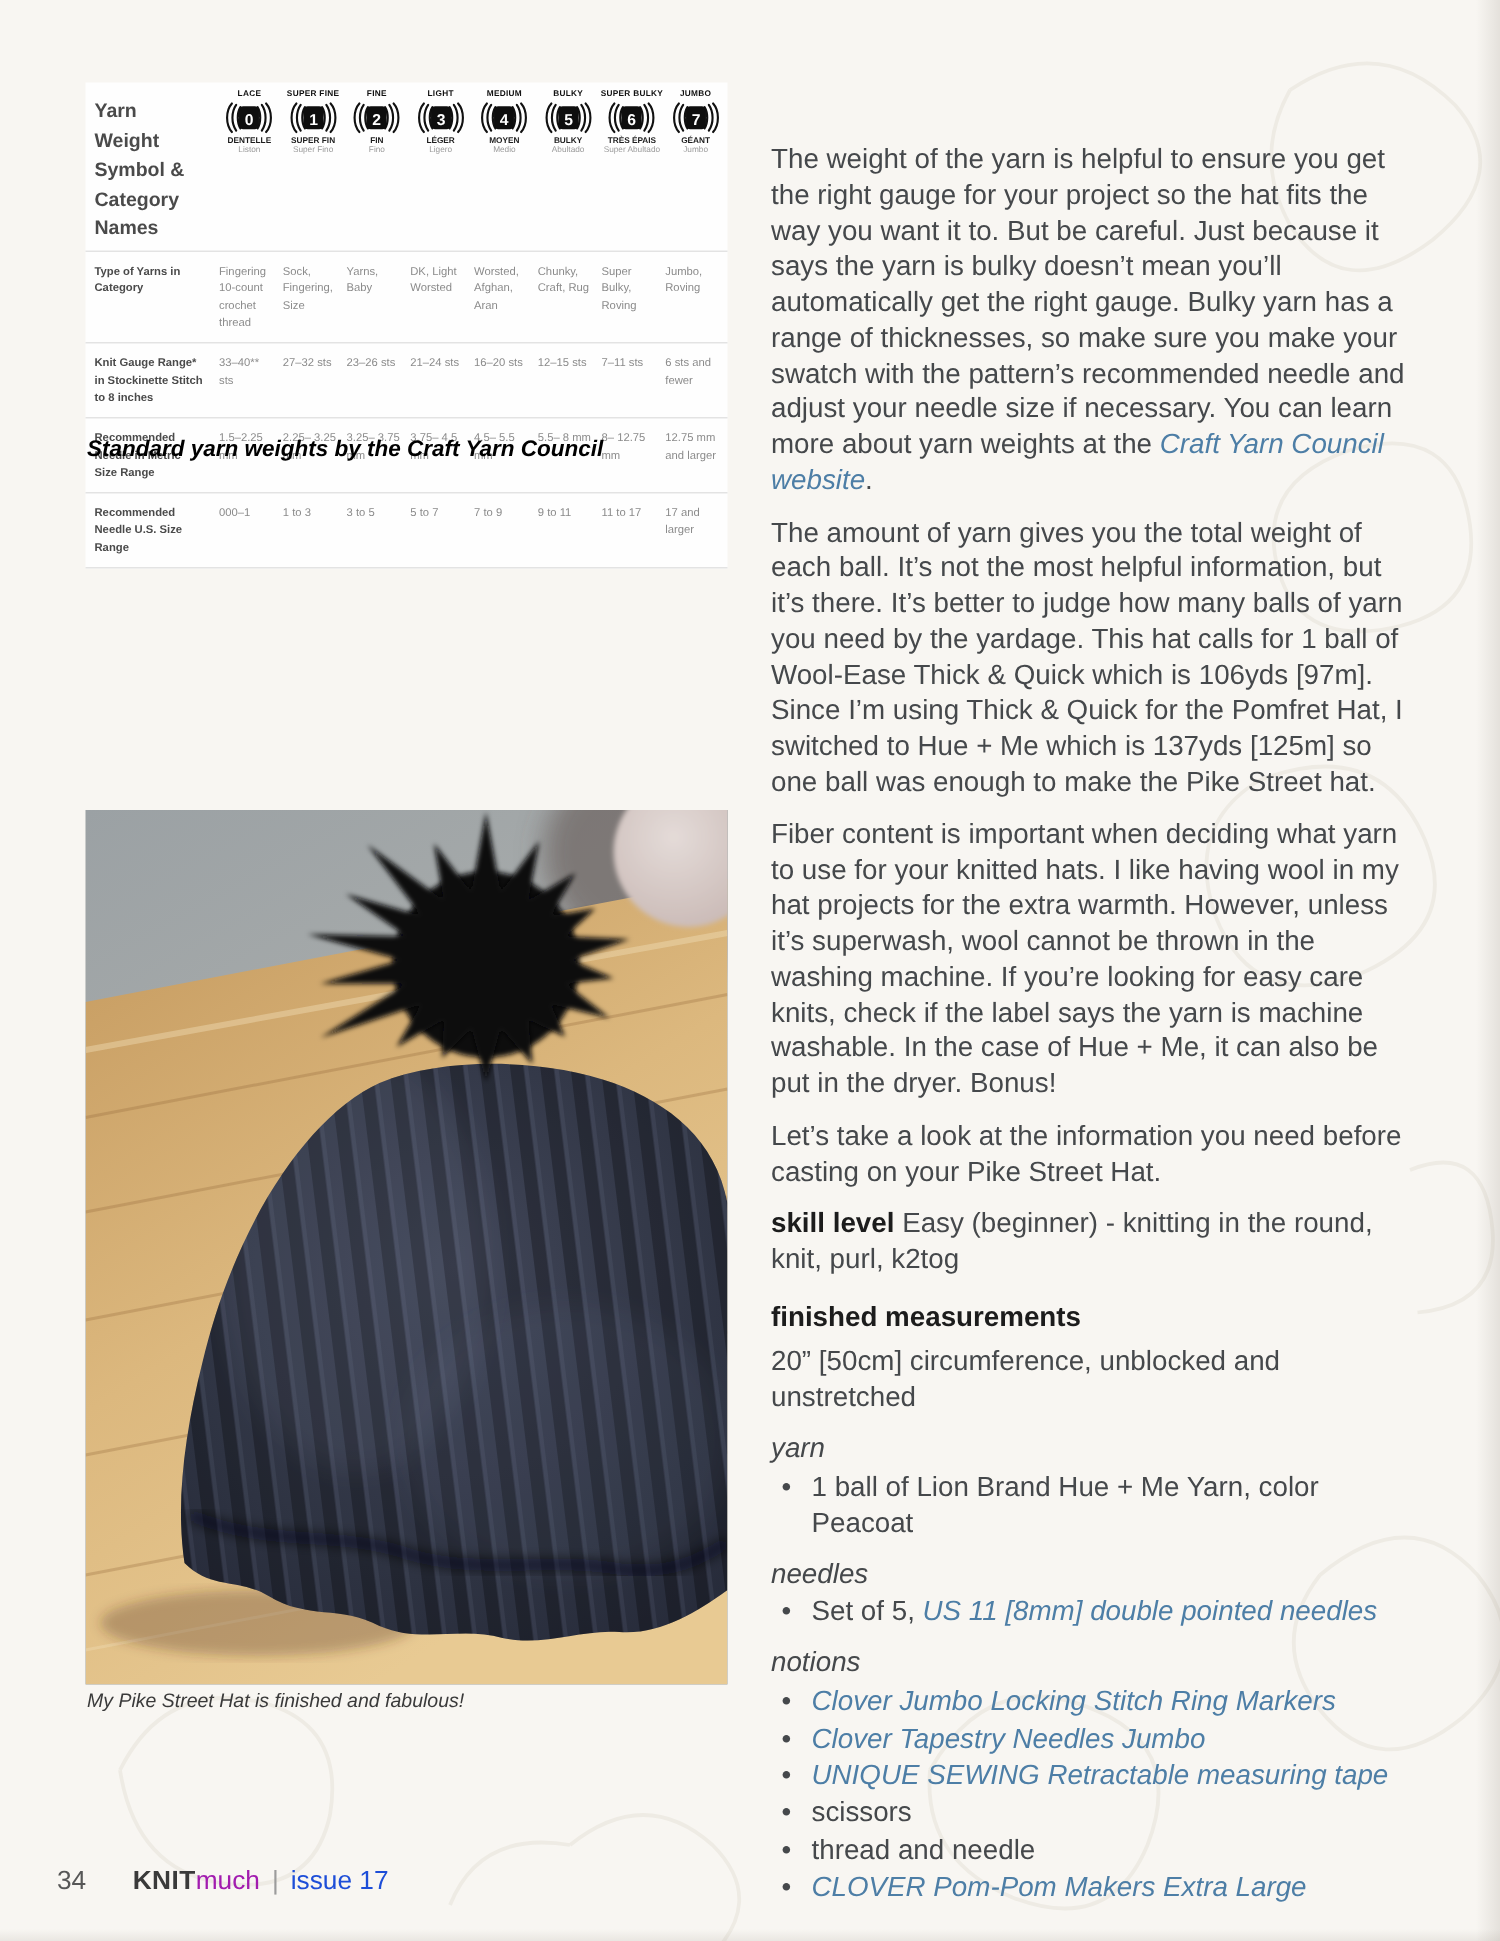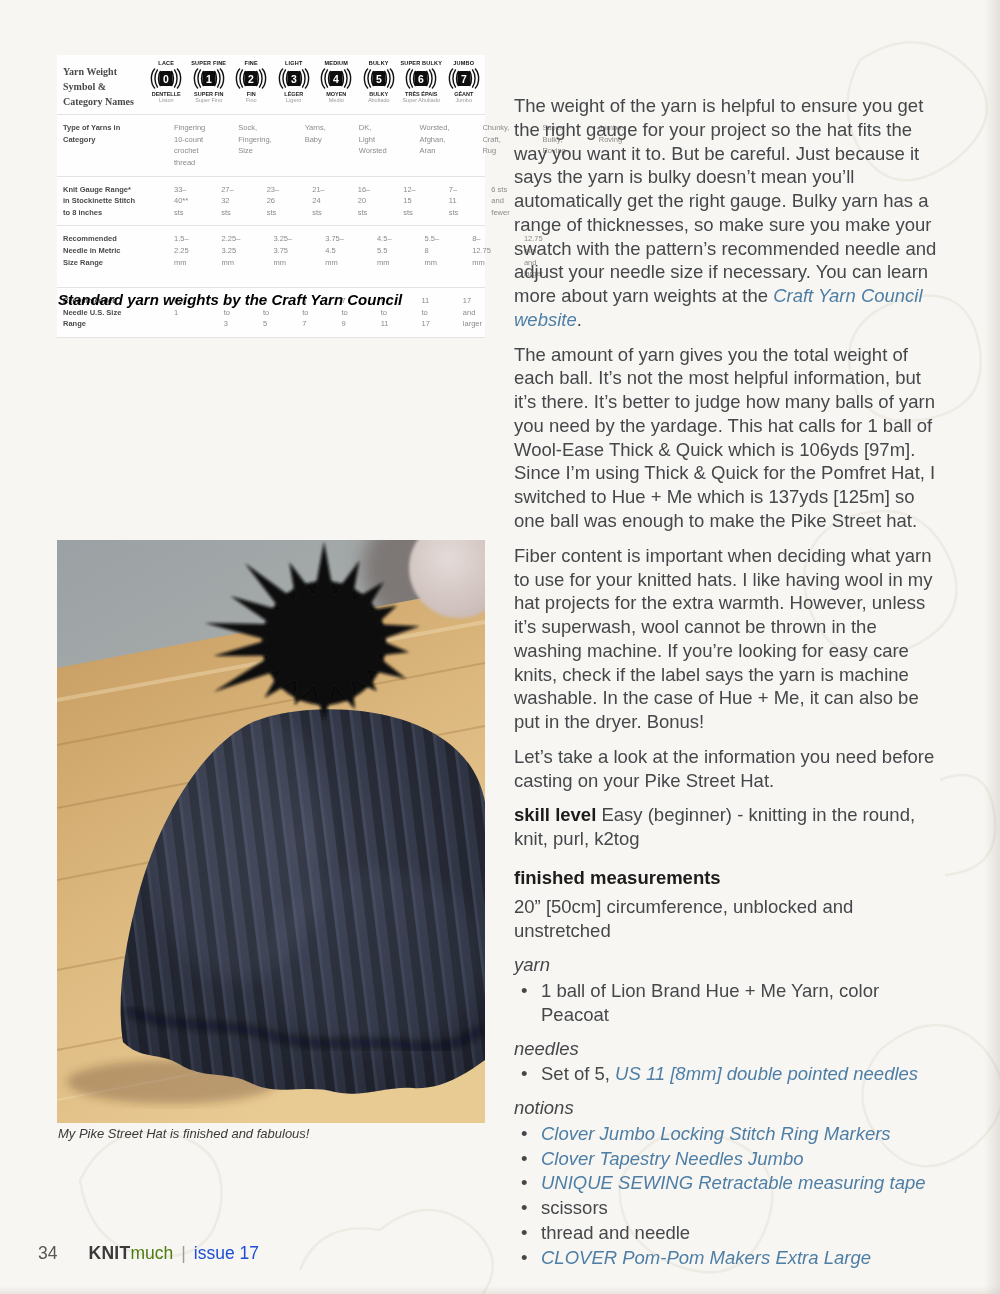--- a/index.html
+++ b/index.html
@@ -13,29 +13,29 @@
   .doodles{position:absolute;left:0;top:0;width:1000px;height:1294px;pointer-events:none;}
   .edge-strip{position:absolute;right:0;top:0;bottom:0;width:16px;
     background:linear-gradient(to right,rgba(150,140,130,0),rgba(150,140,130,.20));}
   .bottom-strip{position:absolute;left:0;right:0;bottom:0;height:8px;
     background:linear-gradient(to bottom,rgba(150,140,130,0),rgba(150,140,130,.15));}
 
   
   .table-card{position:absolute;left:57px;top:55px;width:428px;background:#fefefe;
     border-bottom:1px solid #e3e3e3;}
   .yw-header{display:grid;grid-template-columns:88px repeat(8,1fr);padding:3px 0 5px;}
-  .yw-corner{font-size:10px;font-weight:bold;color:#4a4a4a;line-height:1.5;padding:6px 10px 0 6px;font-family:Liberation Serif, serif;}
+  .yw-corner{font-size:13px;font-weight:bold;color:#4a4a4a;line-height:1.5;padding:6px 10px 0 6px;}
   .yw-col{text-align:center;padding-top:2px;}
   .yw-top{font-size:5.5px;font-weight:bold;color:#0f0f0f;letter-spacing:.2px;white-space:nowrap;}
   .yw-icon{width:38px;height:23px;display:block;margin:1px auto 0;}
   .yw-fr{font-size:5.5px;font-weight:bold;color:#1c1c1c;margin-top:1px;white-space:nowrap;}
   .yw-es{font-size:5.5px;color:#9a9a9a;white-space:nowrap;}
   .yw-row{display:grid;grid-template-columns:88px repeat(8,1fr);border-top:1px solid #e3e3e3;padding:7px 0;}
   .yw-label{font-size:7.5px;font-weight:bold;color:#4a4a4a;line-height:1.55;padding:0 8px 0 6px;}
-  .yw-cell{font-size:7.5px;color:#8b8b8b;line-height:1.55;padding:0 4px 0 1px;margin-left:28px;}
+  .yw-cell{font-size:7.5px;color:#8b8b8b;line-height:1.55;padding:0 4px 0 1px;}
   .table-caption{position:absolute;left:58px;top:291px;font-size:15px;font-style:italic;color:#000000;font-weight:bold;}
 
   
   .photo{position:absolute;left:57px;top:540px;width:428px;height:583px;overflow:hidden;background:#a7abac;}
   .photo svg{display:block;}
   .photo-caption{position:absolute;left:58px;top:1126px;font-size:13px;font-style:italic;color:#3a3a3a;}
 
   
   .article{position:absolute;left:514px;top:50px;width:431px;font-size:18.5px;line-height:1.285;color:#45484b;margin-top:44px;}
   .article p{margin:0 0 11px 0;}
@@ -44,21 +44,21 @@
   .runin{font-weight:bold;color:#1c1c1c;}
   .cat{font-style:italic;margin:10px 0 2px 0;}
   .bullet-row{display:flex;margin:1px 0;}
   .dot{flex:none;width:27px;padding-left:7px;box-sizing:border-box;color:#45484b;}
   .bt{flex:1;}
 
   
   .footer{position:absolute;left:38px;top:1243px;display:flex;align-items:baseline;font-size:17.5px;}
   .footer .num{color:#575757;margin-right:31px;text-align:right;}
   .brand-bold{font-weight:bold;color:#3a3a3a;letter-spacing:.3px;}
-  .brand-light{color:#4d7c0f;}
+  .brand-light{color:#a21caf;}
   .sep{color:#9c9c9c;margin:0 8px;}
   .issue{color:#1d4ed8;}
 </style>
 </head>
 <body>
 
 <svg class="doodles" viewBox="0 0 1000 1294">
   <g fill="none" stroke="#eeebe4" stroke-width="2.5">
     <path d="M860 60 q60 -40 110 10 q40 45 -15 90 q-60 45 -95 -10 q-25 -45 0 -90"></path>
     <path d="M900 300 q70 -20 80 50 q8 60 -60 70 q-60 8 -70 -50 q-8 -50 50 -70"></path>

